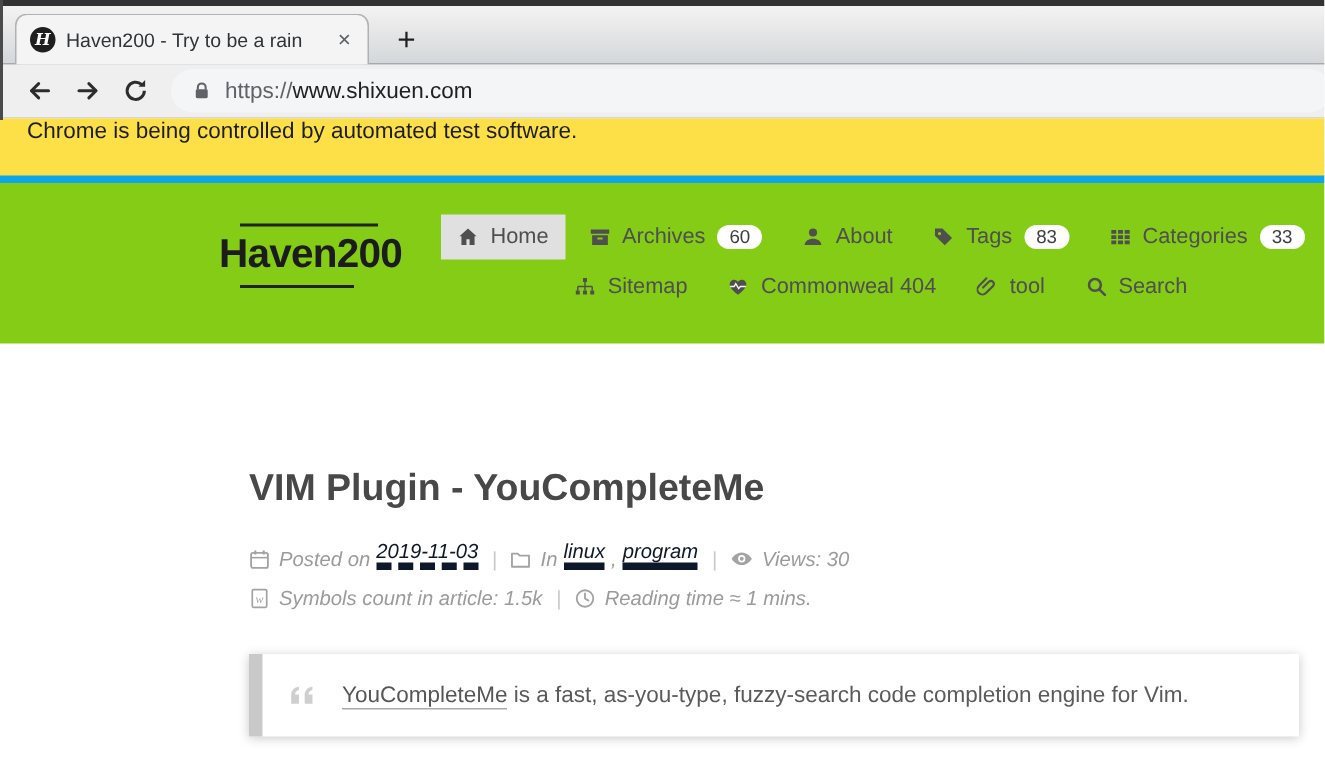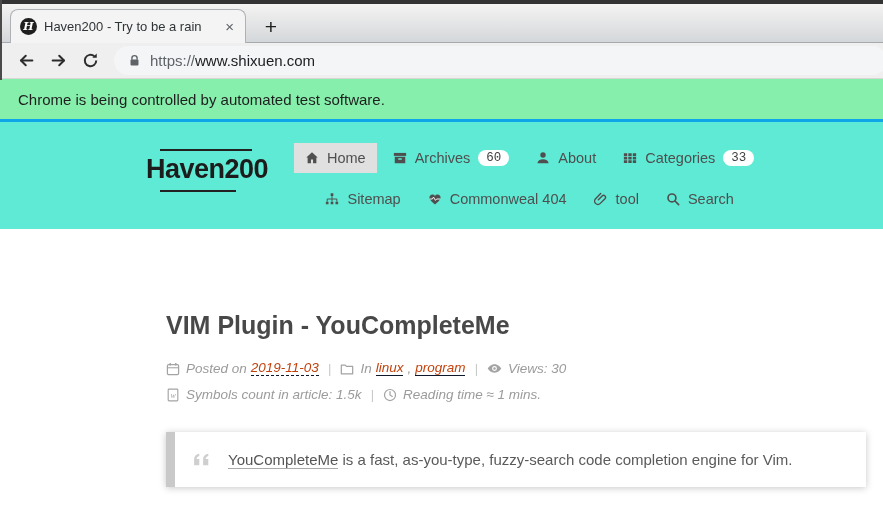--- a/index.html
+++ b/index.html
@@ -27,48 +27,48 @@
     display:flex; align-items:center; padding:4px 10px; overflow:hidden; }
   .nav-btn { width:32px; height:30px; display:flex; align-items:center; justify-content:center;
     color:#2c2c2c; cursor:pointer; flex:0 0 auto; }
   .urlbar { flex:1; height:29px; margin-left:8px; margin-right:-14px;
     background:#f4f5f6; border-radius:15px; display:flex; align-items:center; padding:0 14px; }
   .lock { color:#5f6368; margin-right:9px; display:flex; }
   .url { font-size:15px; white-space:nowrap; }
   .url .scheme { color:#5f6368; }
   .url .host { color:#202124; }
 
-  .automation-banner { height:43px; background:#86efac; border-bottom:3px solid #0ea5e9;
-    display:flex; align-items:center; padding:0 18px; font-size:15px; color:#1e1e1e; }
+  .automation-banner { height:43px; background:#fde047; border-bottom:5px solid #0ea5e9;
+    display:flex; align-items:flex-start; padding:0 18px; font-size:15px; color:#1e1e1e; }
 
   
-  .site-header { position:relative; height:107px; background:#5eead4; }
+  .site-header { position:relative; height:107px; background:#84cc16; }
   .logo { position:absolute; left:146px; top:32px; font-size:27px; font-weight:bold;
     letter-spacing:-0.5px; color:#1c1c1c; cursor:pointer; }
   .logo::before { content:""; position:absolute; top:-5px; left:14px; width:92px; height:2px; background:#222; }
   .logo::after  { content:""; position:absolute; bottom:-7px; left:14px; width:76px; height:2px; background:#222; }
   .site-nav { position:absolute; left:294px; top:21px; display:flex; flex-direction:column; align-items:center; }
   .nav-row { display:flex; align-items:flex-end; gap:5px; }
-  .nav-row + .nav-row { margin-top:11px; }
+  .nav-row + .nav-row { margin-top:3px; }
   .nav-item { display:flex; align-items:center; gap:8px; padding:7px 11px;
     font-size:14.5px; color:#4f4f4f; cursor:pointer; white-space:nowrap; }
   .nav-item.active { background:#e0e0e0; }
   .nav-item svg { flex:0 0 auto; }
-  .badge { background:#fff; border-radius:10px; padding:1px 8px; font-size:12.5px; color:#3f3f3f;font-family:Liberation Mono, monospace; }
+  .badge { background:#fff; border-radius:10px; padding:1px 8px; font-size:12.5px; color:#3f3f3f; }
 
   
   .main { padding:82px 0 0 166px; background:#fff; }
   .post-title { font-size:25px; font-weight:bold; color:#484848; }
   .meta-line { display:flex; align-items:flex-end; font-size:13.5px; color:#9b9b9b;font-style:italic; }
   .meta-line.first { margin-top:20px; }
   .meta-line.second { margin-top:11px; }
   .meta-line svg { margin-right:6px; color:#a3a3a3; flex:0 0 auto; }
   .meta-sep { color:#c9c9c9; margin:0 9px; }
   .meta-gap { margin-right:4px; }
-  .meta-link { color:#c2410c; border-bottom:1px solid #0f172a; cursor:pointer; }
+  .meta-link { color:#0f172a; border-bottom:5px solid #0f172a; cursor:pointer; }
   .meta-link.dashed { border-bottom-style:dashed; }
   .meta-cat-sep { color:#9b9b9b; margin:0 4px; }
 
   blockquote { margin-top:30px; width:700px; background:#fff;
     border-left:9px solid #c9c9c9; box-shadow:0 1px 7px rgba(0,0,0,.22);
     padding:19px 18px; display:flex; align-items:center; gap:17px;
     font-size:15px; color:#5a5a5a; }
   .quote-icon { color:#cfcfcf; flex:0 0 auto; display:flex; }
   .quote-link { color:#555; border-bottom:1px solid #aaa; cursor:pointer; }
 </style>
@@ -140,20 +140,27 @@
         <span class="badge">60</span>
       </div>
       <div class="nav-item">
         <svg width="14" height="14" viewBox="0 0 16 16" fill="currentColor">
           <circle cx="8" cy="4.6" r="3.1"></circle>
             <path d="M1.6 14c.4-3.1 3-4.7 6.4-4.7s6 1.6 6.4 4.7z"></path>
           </svg>
         <span>About</span>
       </div>
       <div class="nav-item">
+        <svg width="14" height="14" viewBox="0 0 16 16" fill="currentColor" fill-rule="evenodd">
+          <path d="M1.5 1.5h5.7l7.3 7.3L9 14.3 1.5 7V1.5zM5 4.1a1.25 1.25 0 1 0 0 2.5 1.25 1.25 0 0 0 0-2.5z"></path>
+          </svg>
+        <span>Tags</span>
+        <span class="badge">83</span>
+      </div>
+      <div class="nav-item">
         <svg width="14" height="14" viewBox="0 0 16 16" fill="currentColor">
           <path d="M1 2.6h3.8v3H1zM6.1 2.6h3.8v3H6.1zM11.2 2.6H15v3h-3.8zM1 6.6h3.8v3H1zM6.1 6.6h3.8v3H6.1zM11.2 6.6H15v3h-3.8zM1 10.6h3.8v3H1zM6.1 10.6h3.8v3H6.1zM11.2 10.6H15v3h-3.8z"></path>
           </svg>
         <span>Categories</span>
         <span class="badge">33</span>
       </div>
     </div>
 
     <div class="nav-row">
       <div class="nav-item">

